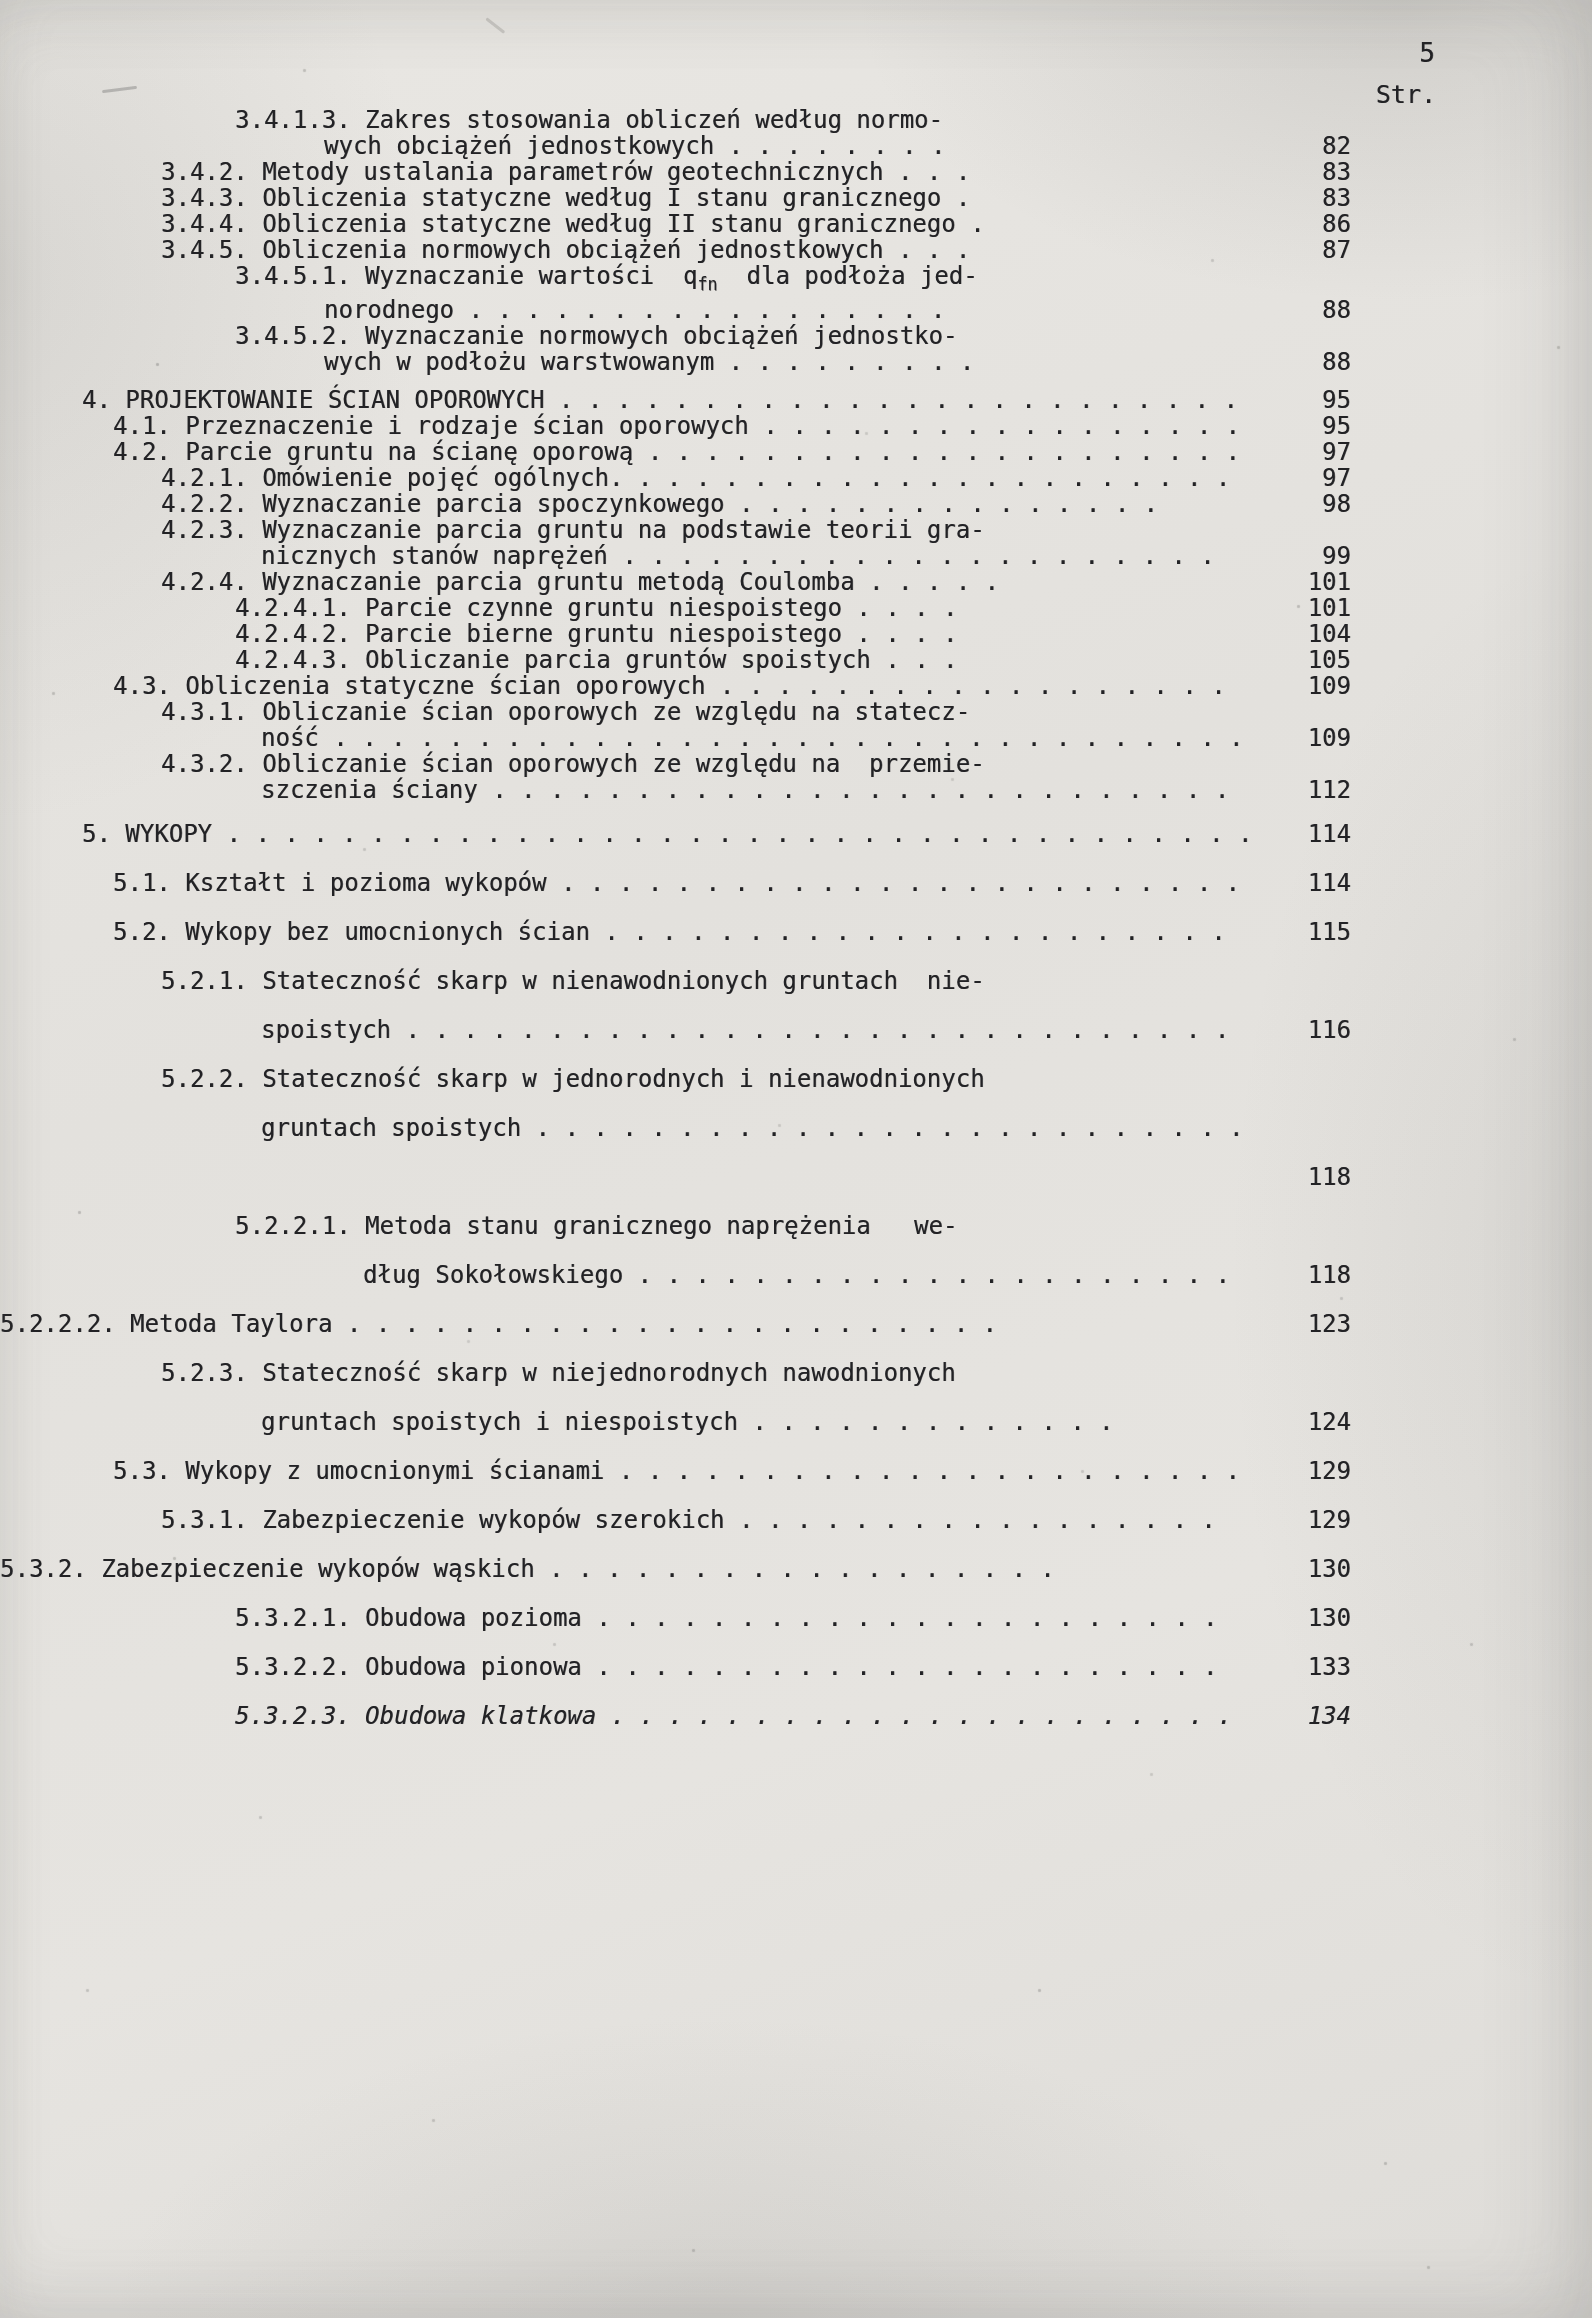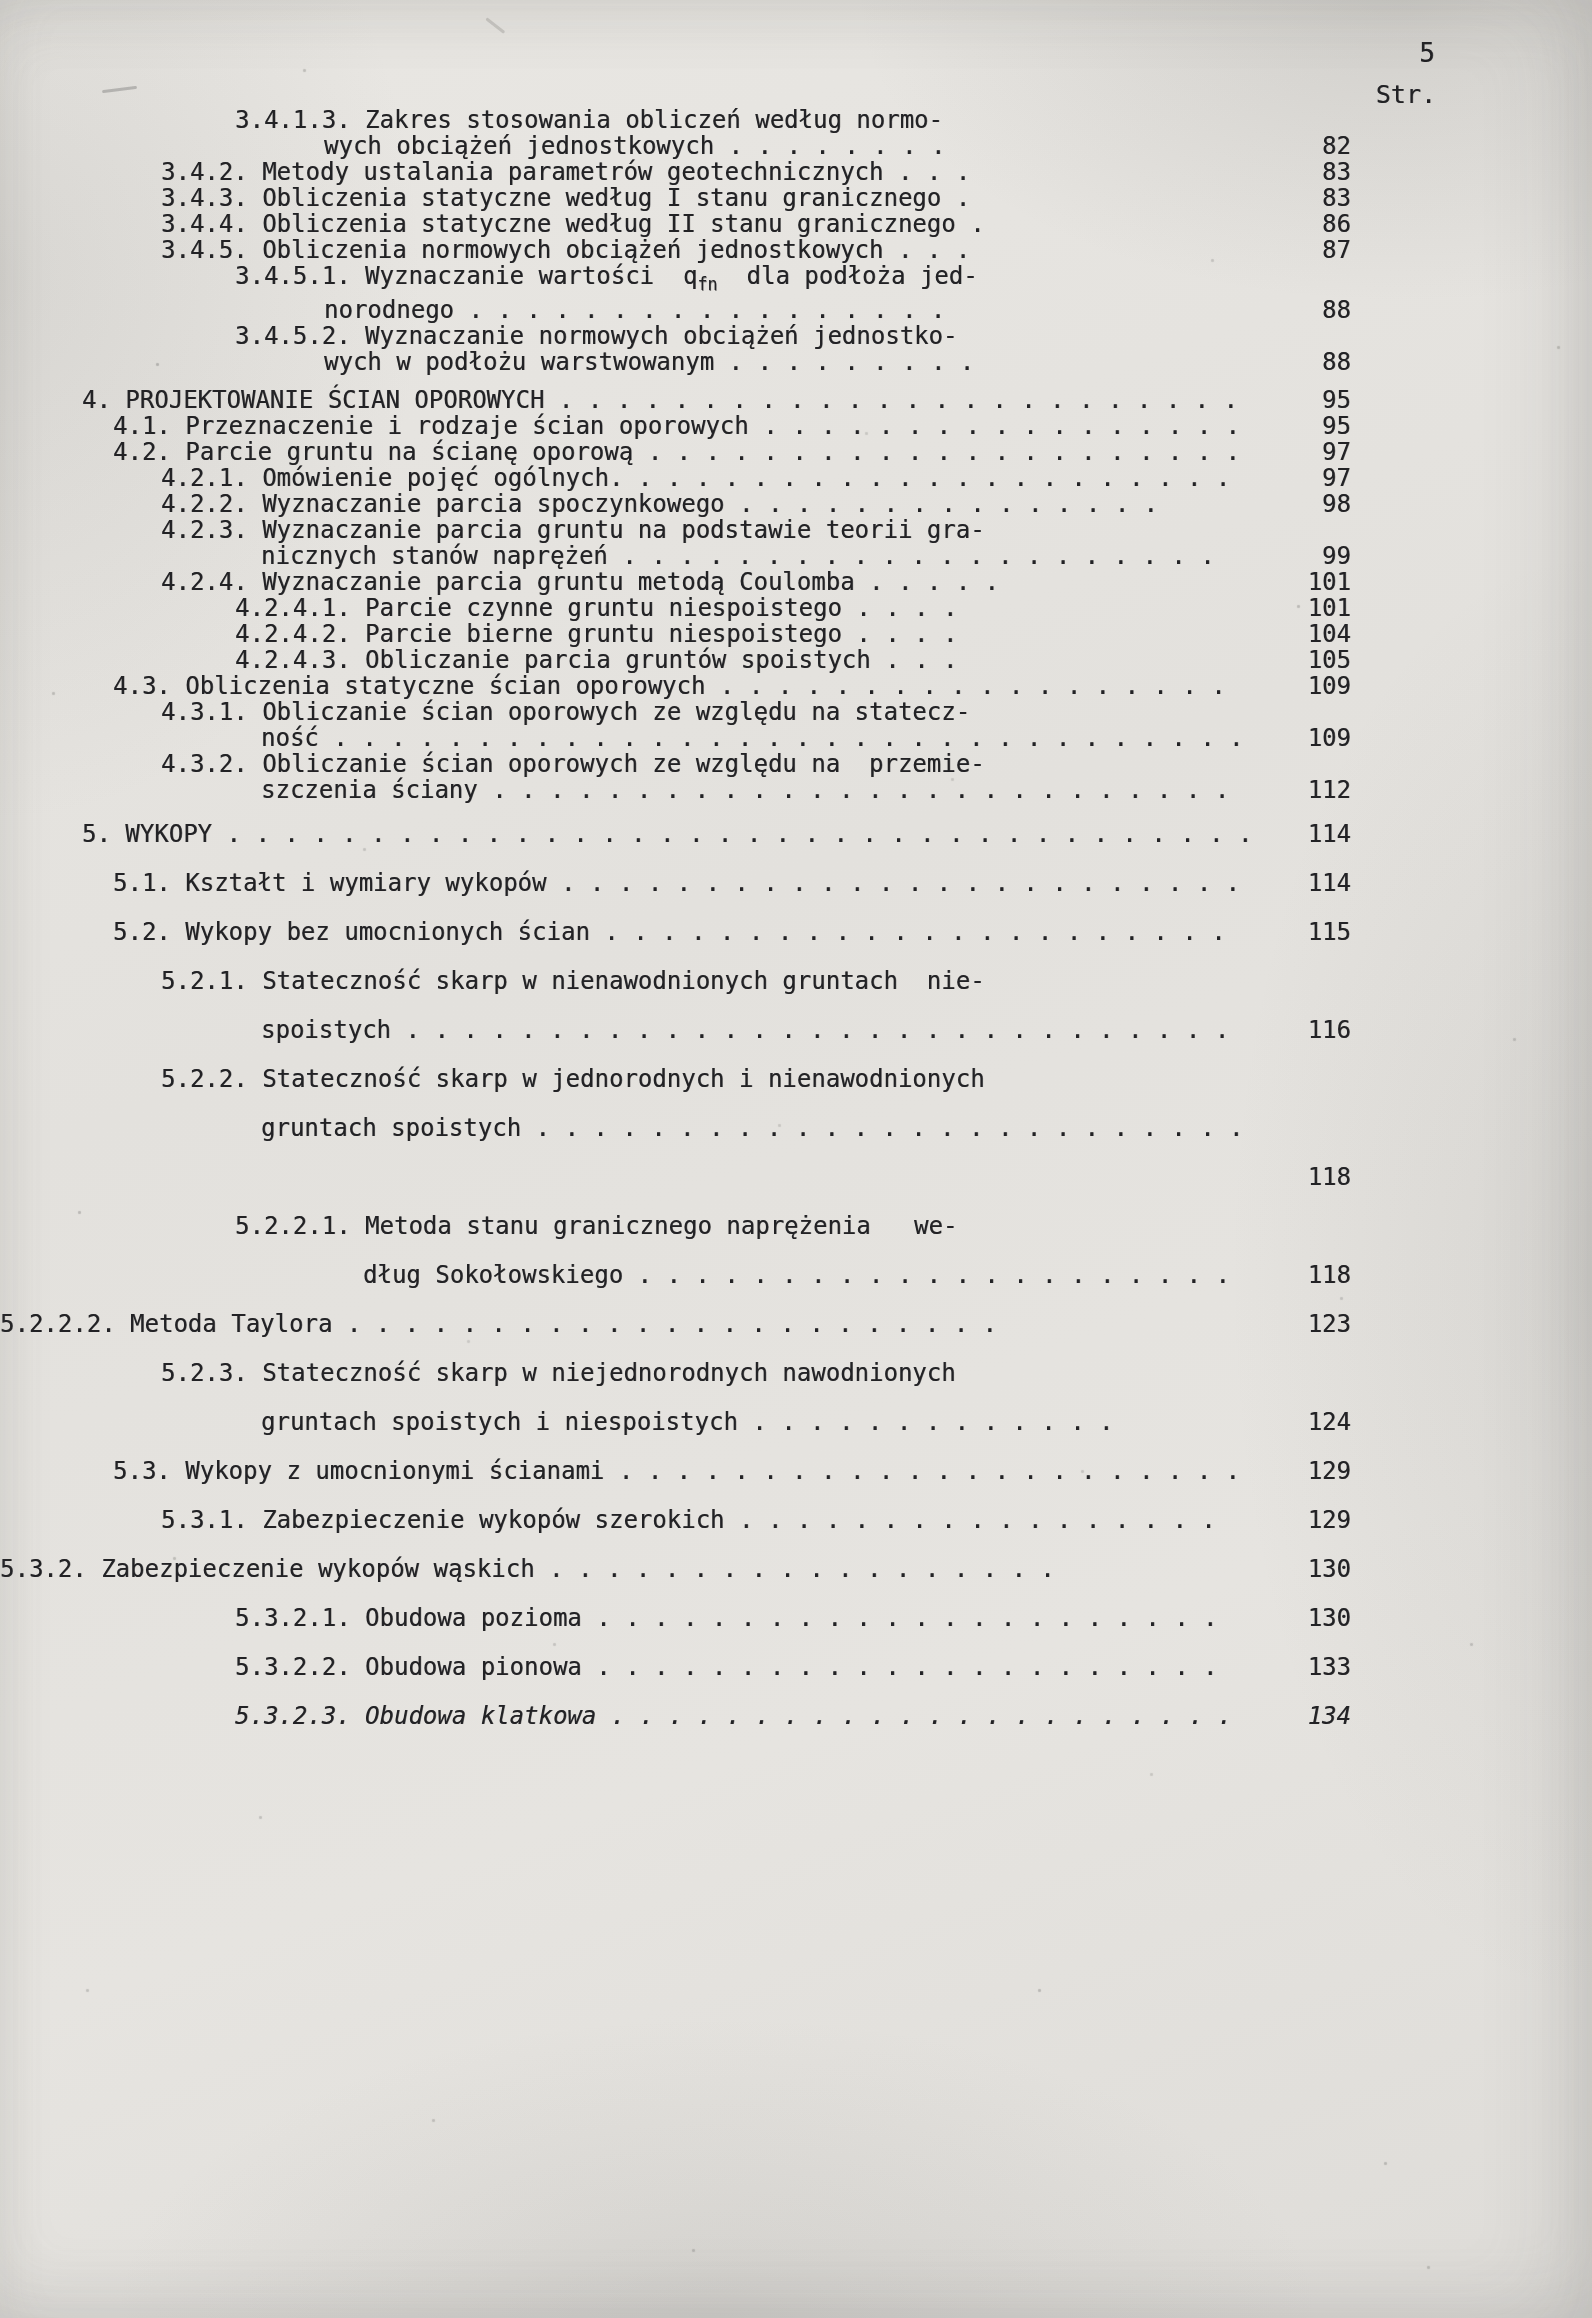--- a/index.html
+++ b/index.html
@@ -254,21 +254,21 @@
     <span class="lead"><span>szczenia ściany</span><span class="dots"> . . . . . . . . . . . . . . . . . . . . . . . . . .</span></span>
     <span class="pageno">112</span>
   </div>
 
   <div class="line wide" style="padding-left: 82px; margin-top: 7px;">
     <span class="lead"><span>5. </span><span>WYKOPY</span><span class="dots"> . . . . . . . . . . . . . . . . . . . . . . . . . . . . . . . . . . . .</span></span>
     <span class="pageno">114</span>
   </div>
 
   <div class="line wide" style="padding-left: 113px;">
-    <span class="lead"><span>5.1. </span><span>Kształt i wymiary wykopów</span><span class="dots"> . . . . . . . . . . . . . . . . . . . . . . . .</span></span>
+    <span class="lead"><span>5.1. </span><span>Kształt i pozioma wykopów</span><span class="dots"> . . . . . . . . . . . . . . . . . . . . . . . .</span></span>
     <span class="pageno">114</span>
   </div>
 
   <div class="line wide" style="padding-left: 113px;">
     <span class="lead"><span>5.2. </span><span>Wykopy bez umocnionych ścian</span><span class="dots"> . . . . . . . . . . . . . . . . . . . . . .</span></span>
     <span class="pageno">115</span>
   </div>
 
   <div class="line wide" style="padding-left: 161px;">
     <span class="lead"><span>5.2.1. </span><span>Stateczność skarp w nienawodnionych gruntach  nie-</span></span>

